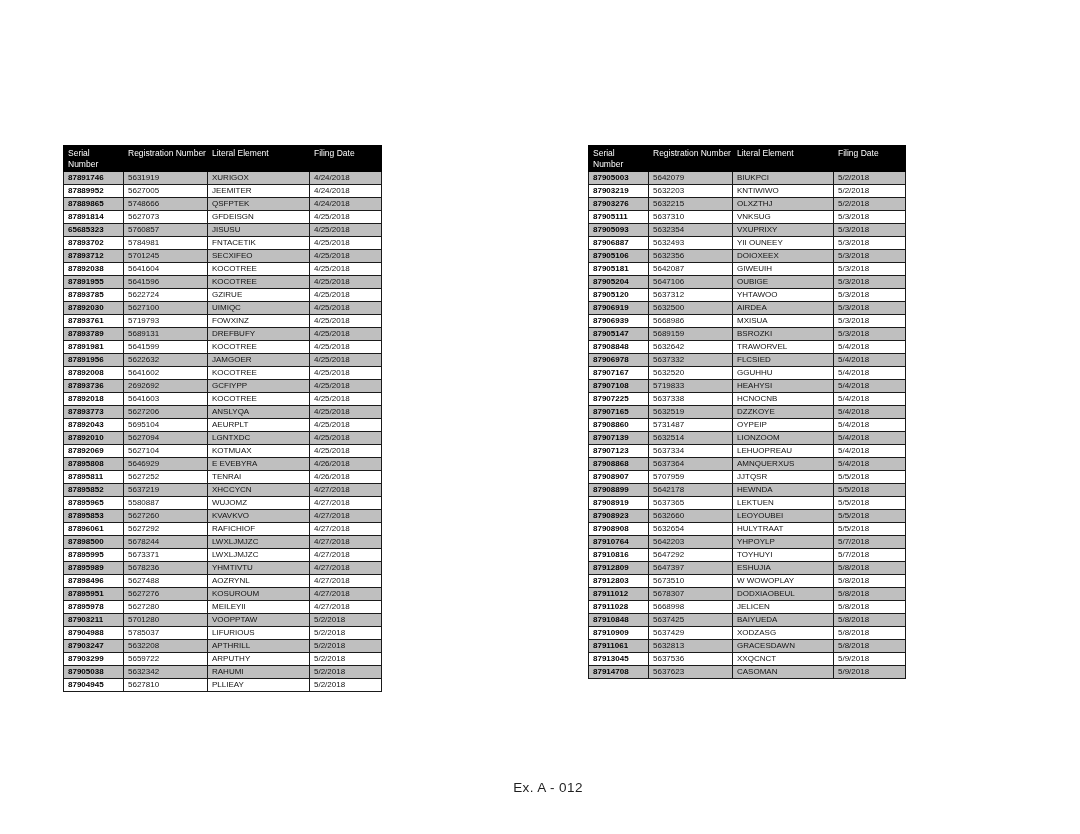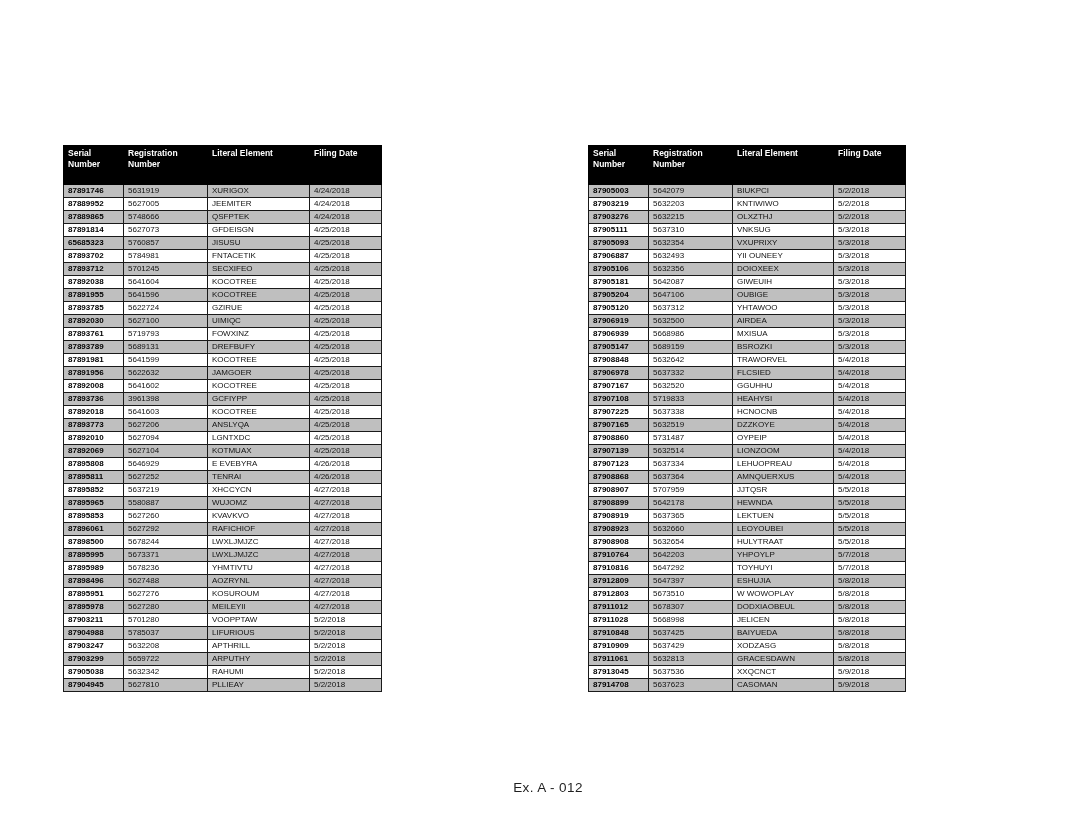--- a/index.html
+++ b/index.html
@@ -25,26 +25,26 @@
     border-collapse: collapse;
     table-layout: fixed;
     background: #ffffff;
   }
   #table-left  { left: 63px;  width: 318px; }
   #table-right { left: 588px; width: 317px; }
 
   table.tm-table th {
     background: #000000;
     color: #ffffff;
-    font-weight: bold;
+    font-weight: normal;
     font-size: 8.5px;
     line-height: 11px;
     text-align: left;
     vertical-align: top;
-    padding: 2px 1px 14px 4px;
+    padding: 2px 1px 1px 4px;
     height: 22px;
     border: 1px solid #000000;
     overflow: hidden;
   }
   table.tm-table td {
     font-size: 8px;
     height: 12px;
     line-height: 12px;
     padding: 0 1px 0 4px;
     border: 1px solid #1a1a1a;
@@ -183,34 +183,40 @@
           <td>4/25/2018</td>
         </tr>
         <tr>
           <td>87892008</td>
           <td>5641602</td>
           <td>KOCOTREE</td>
           <td>4/25/2018</td>
         </tr>
         <tr>
           <td>87893736</td>
-          <td>3961398</td>
+          <td>2692692</td>
           <td>GCFIYPP</td>
           <td>4/25/2018</td>
         </tr>
         <tr>
           <td>87892018</td>
           <td>5641603</td>
           <td>KOCOTREE</td>
           <td>4/25/2018</td>
         </tr>
         <tr>
           <td>87893773</td>
           <td>5627206</td>
           <td>ANSLYQA</td>
+          <td>4/25/2018</td>
+        </tr>
+        <tr>
+          <td>87892043</td>
+          <td>5695104</td>
+          <td>AEURPLT</td>
           <td>4/25/2018</td>
         </tr>
         <tr>
           <td>87892010</td>
           <td>5627094</td>
           <td>LGNTXDC</td>
           <td>4/25/2018</td>
         </tr>
         <tr>
           <td>87892069</td>

